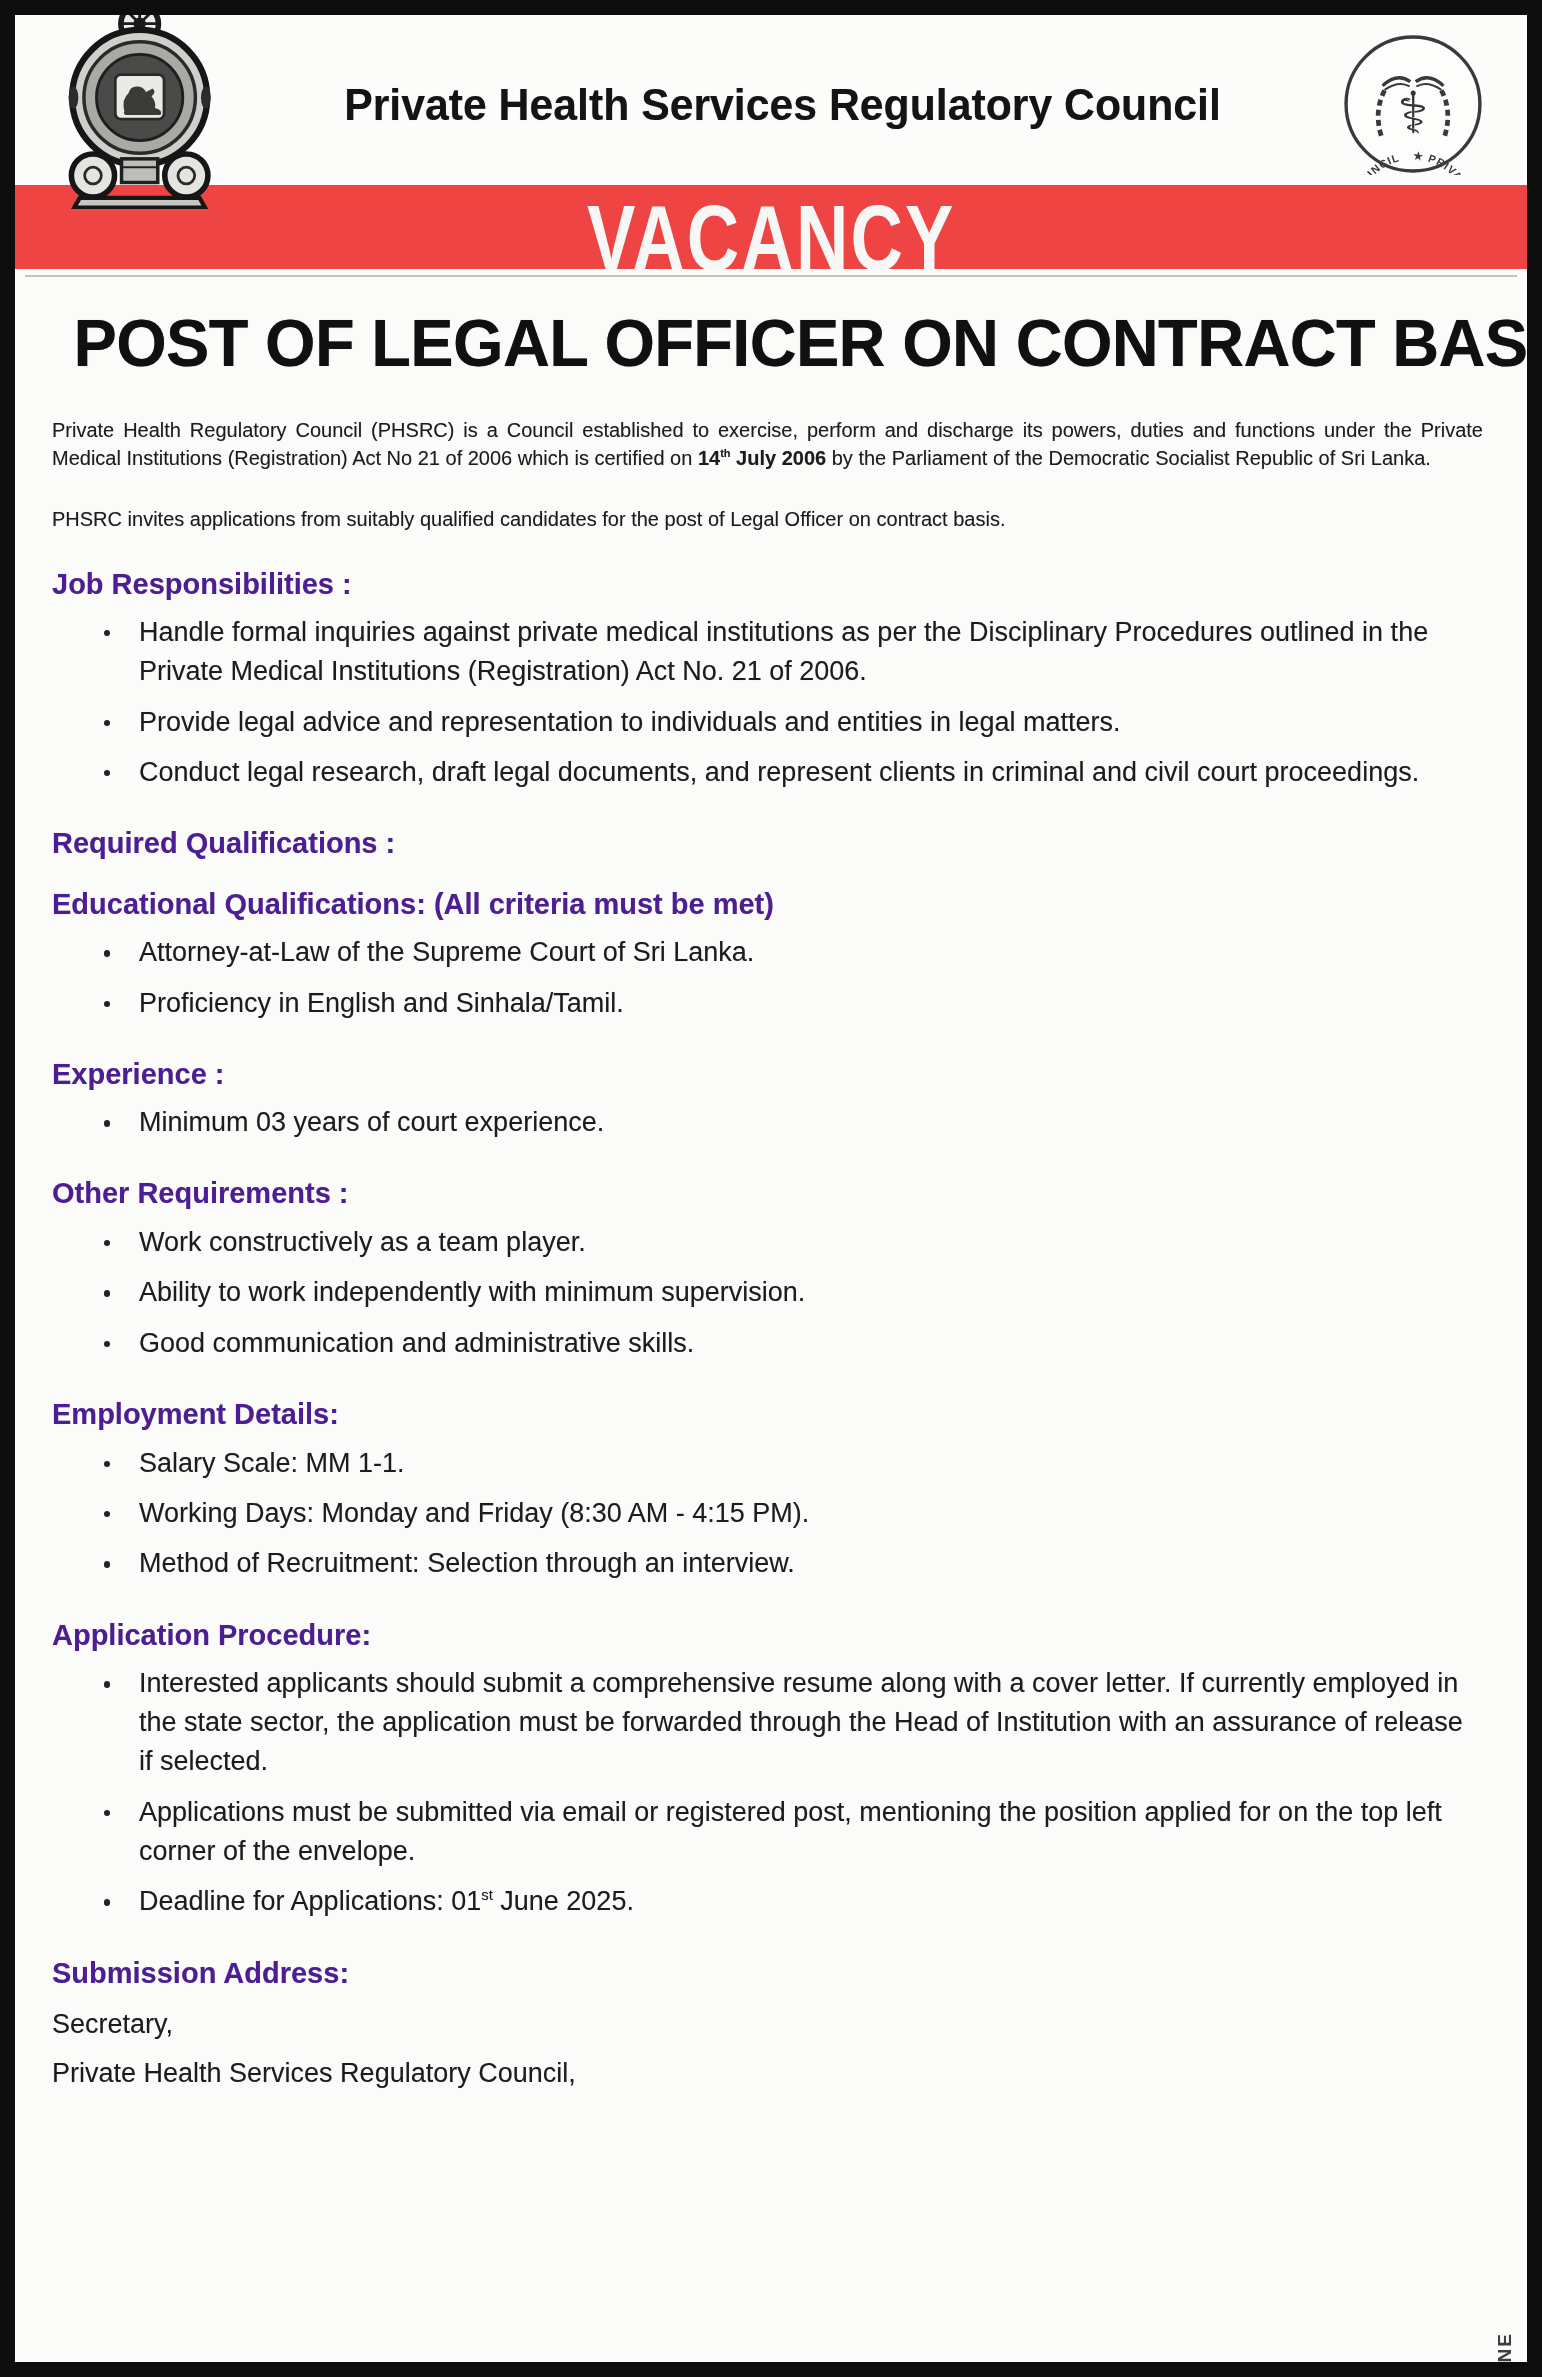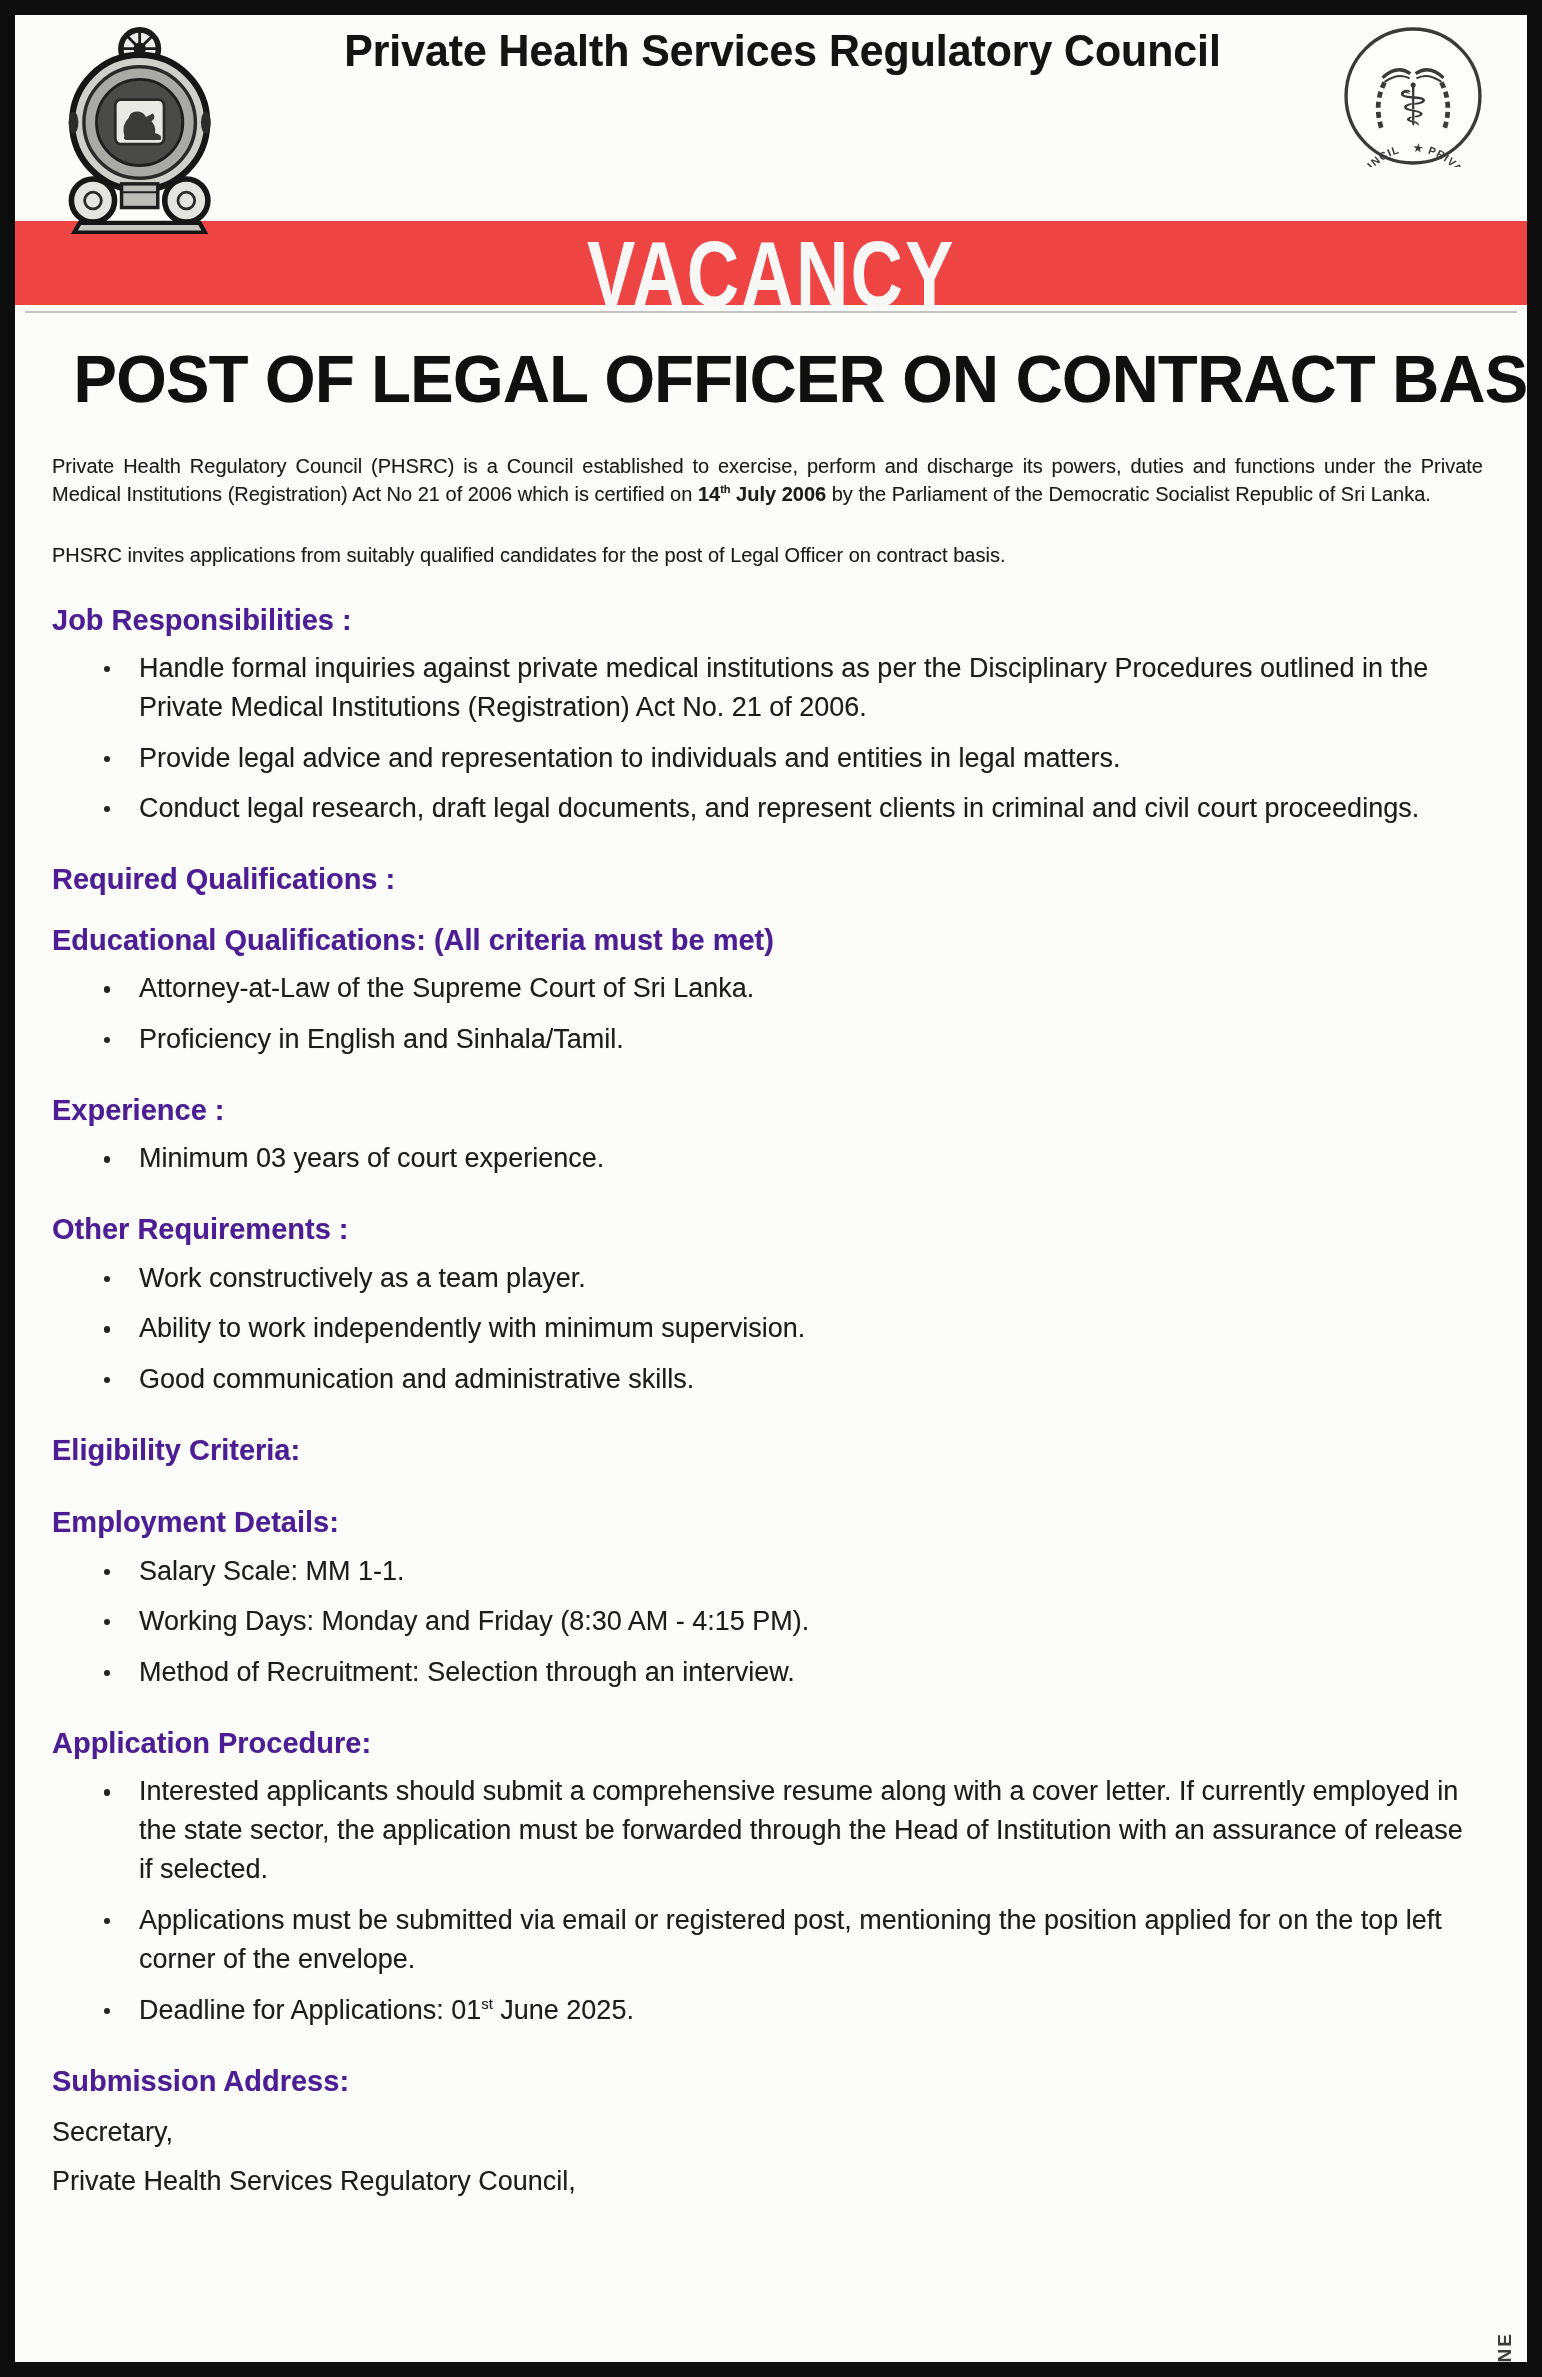--- a/index.html
+++ b/index.html
@@ -14,21 +14,22 @@
     height: 2377px;
     box-sizing: border-box;
     background: #fbfbf9;
     border: 15.6px solid #0d0d0d;
     overflow: hidden;
     color: #1c1c1c;
   }
   
   .header {
     display: flex;
-    height: 206px;
+    align-items: center;
+    height: 170px;
     padding: 10px 40px 0 45px;
     box-sizing: border-box;
     background: #fcfcfb;
   }
   .org-title {
     flex: 1;
     margin: 0 7px;
     text-align: center;
     font-size: 45px;
     font-weight: 700;
@@ -223,21 +224,20 @@
       <li>Minimum 03 years of court experience.</li>
     </ul>
 
     <h3 class="section-heading">Other Requirements :</h3>
     <ul class="bullet-list">
       <li>Work constructively as a team player.</li>
       <li>Ability to work independently with minimum supervision.</li>
       <li>Good communication and administrative skills.</li>
     </ul>
 
-    <h3 class="section-heading">Eligibility Criteria:</h3>
 
     <h3 class="section-heading">Employment Details:</h3>
     <ul class="bullet-list">
       <li>Salary Scale: MM 1-1.</li>
       <li>Working Days: Monday and Friday (8:30 AM - 4:15 PM).</li>
       <li>Method of Recruitment: Selection through an interview.</li>
     </ul>
 
     <h3 class="section-heading">Application Procedure:</h3>
     <ul class="bullet-list">

